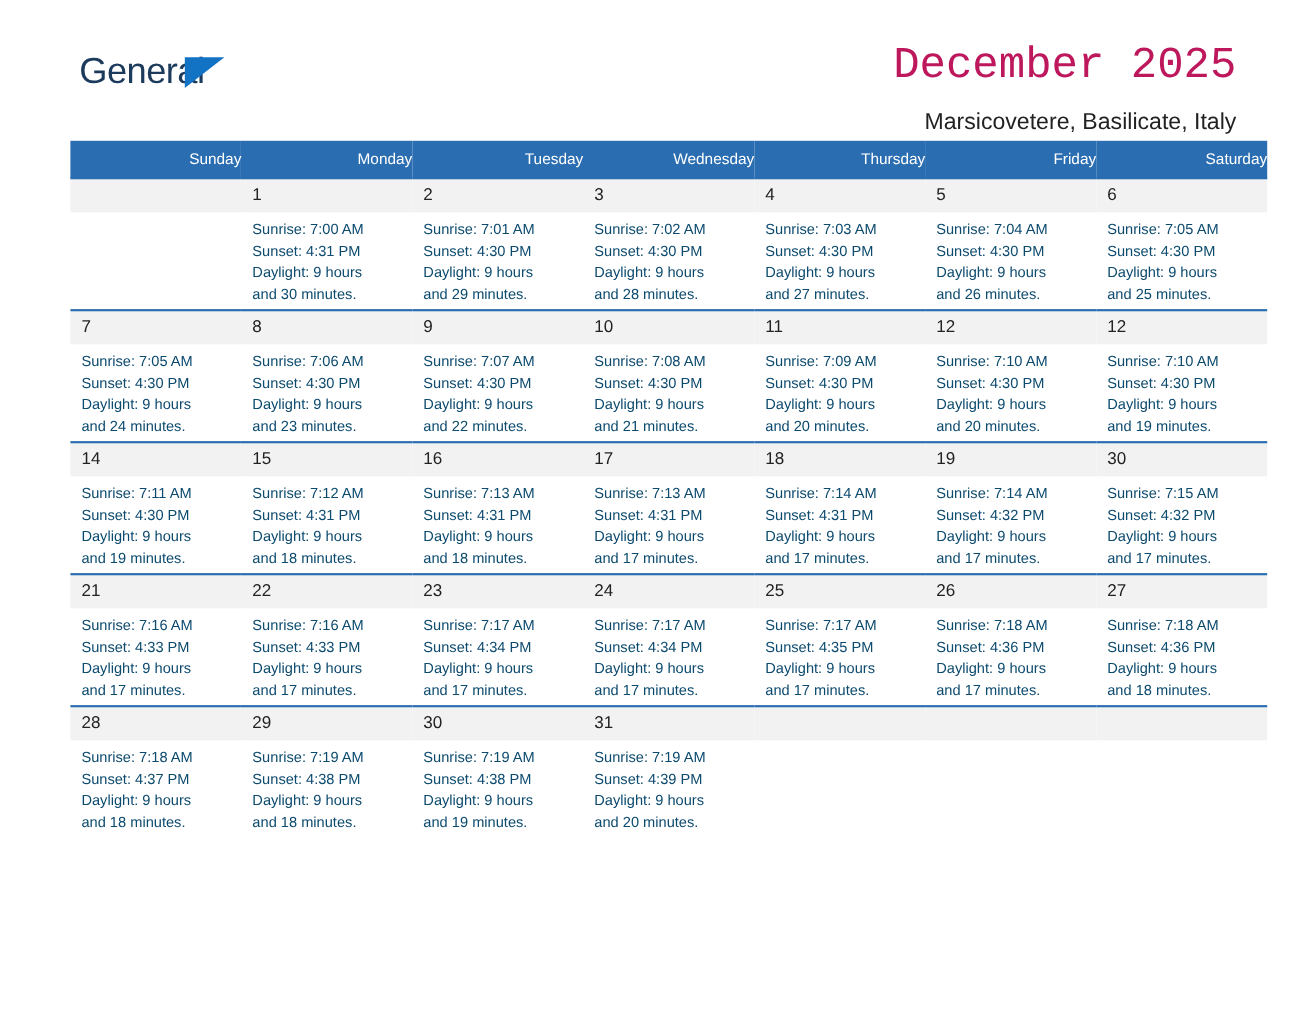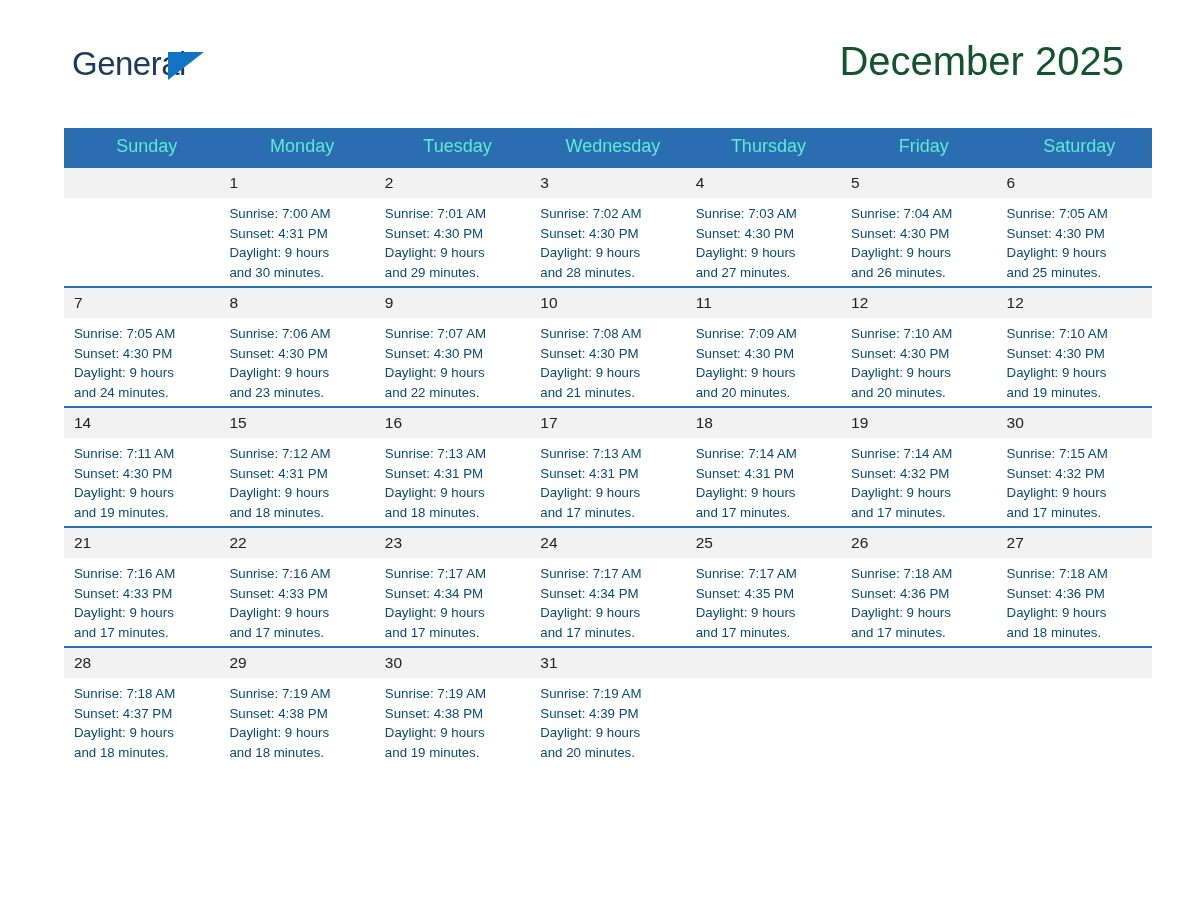--- a/index.html
+++ b/index.html
@@ -59,44 +59,45 @@
     border-bottom: 28px solid transparent;
   }
   .title-block {
     position: absolute;
     right: 0;
     top: 36px;
     text-align: right;
   }
   .month-title {
     font-size: 40px;
-    color: #14532d;
+    color: #be185d;
     line-height: 50px;
     white-space: nowrap;
+    font-family: Liberation Mono, monospace;
   }
   .location {
     font-size: 21px;
     color: #222222;
     line-height: 30px;
     margin-top: 10px;
     white-space: nowrap;
   }
   
   .calendar {
     width: 1088px;
     border-collapse: collapse;
     table-layout: fixed;
     margin-top: 8px;
   }
   .calendar th {
     background: #2a6db0;
-    color: #5eead4;
+    color: #ffffff;
     font-weight: normal;
-    font-size: 18px;
-    text-align: center;
+    font-size: 14px;
+    text-align: right;
     padding: 8px 0 9px 10px;
     height: 16px;
   }
   .calendar td {
     vertical-align: top;
     padding: 0;
     width: 155.4px;
     border-top: 2px solid #2a6db0;
   }
   .calendar tr.week-row td {
@@ -130,20 +131,21 @@
 
 <div class="page">
 
   <div class="header">
     <div class="logo">
       <span class="logo-general">General</span>
       <span class="logo-tri"></span>
     </div>
     <div class="title-block">
       <div class="month-title">December 2025</div>
+      <div class="location">Marsicovetere, Basilicate, Italy</div>
     </div>
   </div>
 
   <table class="calendar">
     <thead>
       <tr>
         <th>Sunday</th>
         <th>Monday</th>
         <th>Tuesday</th>
         <th>Wednesday</th>

